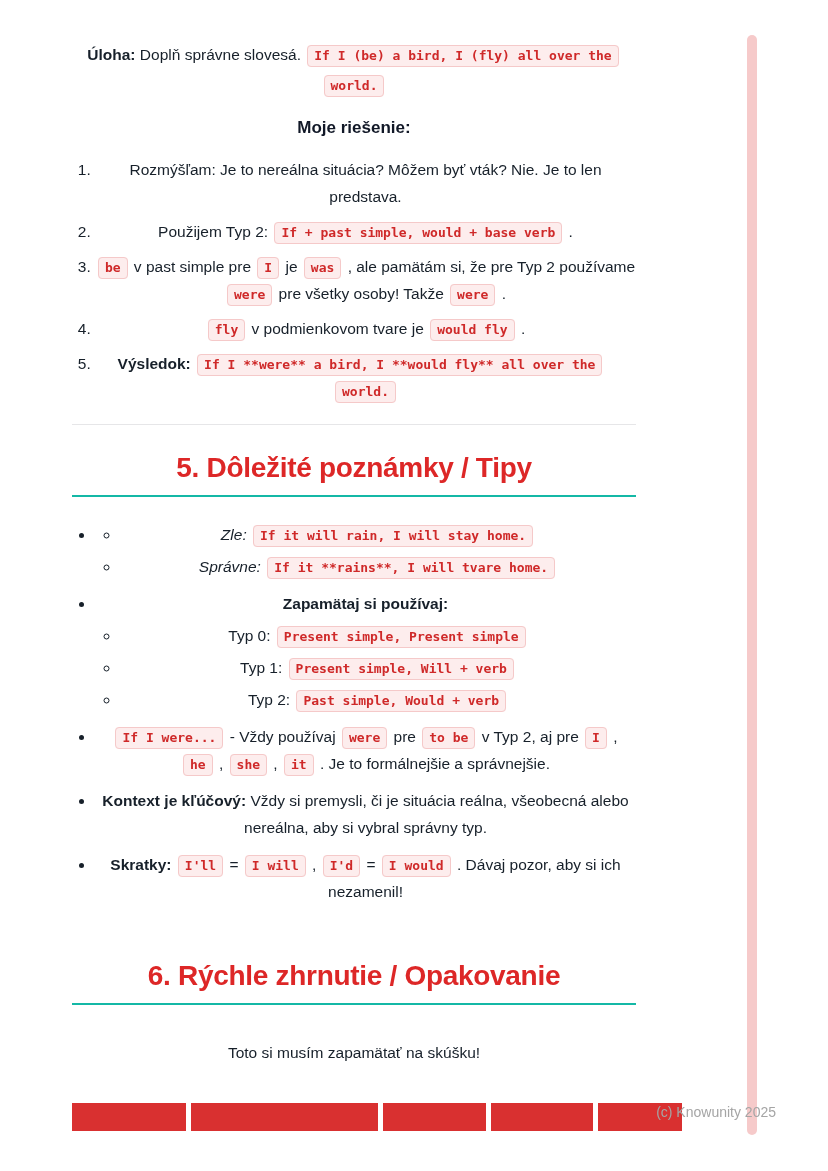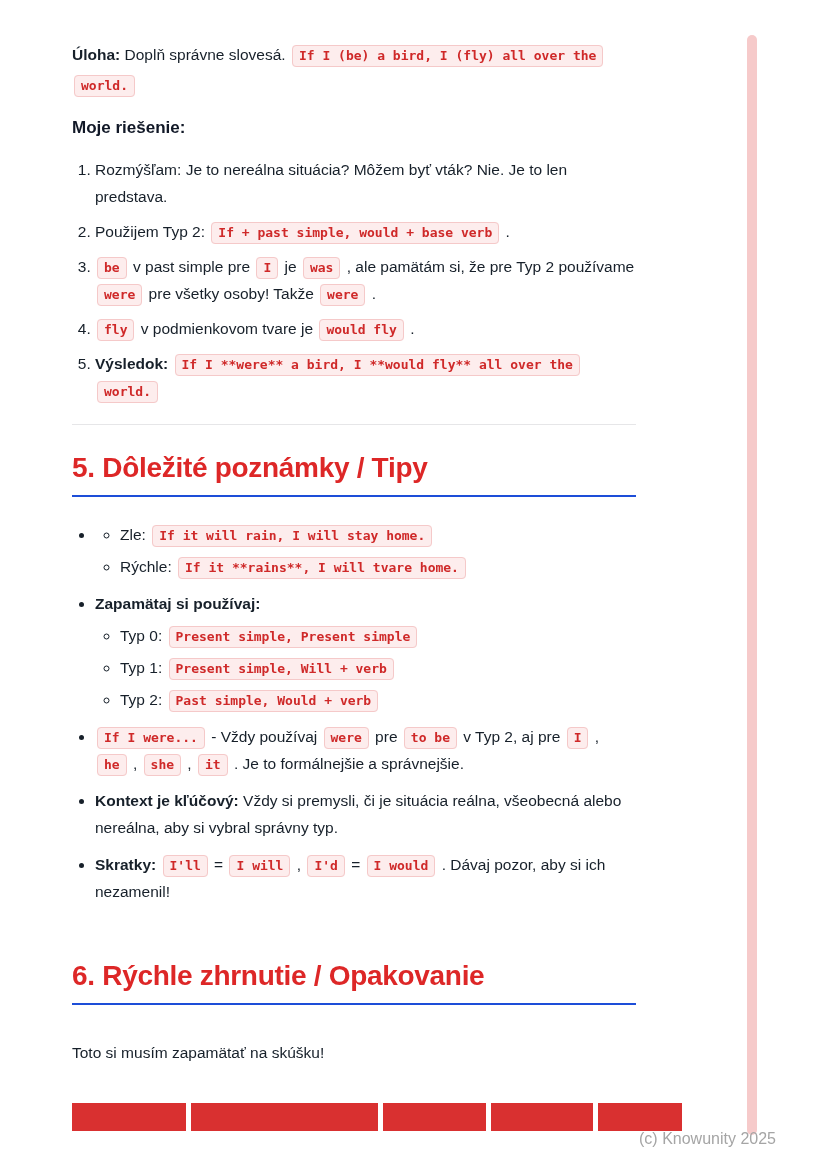--- a/index.html
+++ b/index.html
@@ -9,43 +9,44 @@
     font-family:"Liberation Sans","DejaVu Sans",sans-serif;
     color:#17202a;
     position:relative;
     overflow:hidden;
     font-size:15.5px;
   }
   .content {
     position:absolute;
     left:72px; top:40px;
     width:564px;
+    text-align:center;
   }
   .para { line-height:30px; margin-bottom:18px; }
   .solution-title { font-size:17px; font-weight:700; margin-bottom:18px; color:#111827; line-height:20px; }
   ol.steps { padding-left:23px; }
   ol.steps > li { line-height:27px; margin-bottom:8px; }
   .divider { border:none; border-top:1px solid #e6e6e8; margin:20px 0 0 0; }
   h2.section-heading {
     color:#dd2727;
     font-size:28px;
     font-weight:700;
     line-height:34px;
     letter-spacing:-0.3px;
     padding-bottom:10px;
-    border-bottom:2px solid #1d4ed8;
+    border-bottom:2px solid #14b8a6;
     margin:26px 0 24px 0;
   }
   h2.section-heading.mt-lg { margin-top:54px; }
   ul.bullets { list-style:disc; padding-left:23px; }
   ul.bullets > li { line-height:27px; margin-bottom:10px; }
   ul.sub { list-style:circle; padding-left:25px; margin-top:5px; }
   ul.sub > li { line-height:27px; margin-bottom:5px; }
   .seg-b { font-weight:700; }
-  .seg-i { }
+  .seg-i { font-style:italic; }
   .seg-code {
     font-family:"DejaVu Sans Mono","Liberation Mono",monospace;
     font-size:13px;
     font-weight:700;
     line-height:1;
     color:#cf2929;
     background:#fdeded;
     border:1px solid #f5c9c9;
     border-radius:4px;
     padding:2px 6px 3px 6px;
@@ -62,24 +63,23 @@
   }
   .footer-table .cell { background:#d93030; height:28px; }
   .cell.c0 { width:114px; }
   .cell.c1 { width:187px; }
   .cell.c2 { width:103px; }
   .cell.c3 { width:102px; }
   .cell.c4 { width:84px; }
   .copyright {
     position:absolute;
     top:1104px; right:52px;
-    font-size:16px;
+    font-size:14px;
     color:#a5a5a5;
     z-index:3;
-    margin-top:26px;
   }
   .scrollbar-thumb {
     position:absolute;
     top:35px; right:71px;
     width:10px; height:1100px;
     background:#f6caca;
     border-radius:5px;
     z-index:2;
   }
 </style>
@@ -101,21 +101,21 @@
   </ol>
 
   <hr class="divider">
 
   <h2 class="section-heading">5. Dôležité poznámky / Tipy</h2>
 
   <ul class="bullets">
     <li>
       <ul class="sub">
         <li><span class="li-text"><span class="seg-i">Zle:</span><span class="seg-text"> </span><span class="seg-code">If it will rain, I will stay home.</span></span></li>
-        <li><span class="li-text"><span class="seg-i">Rýchle:</span><span class="seg-text"> </span><span class="seg-code">If it **rains**, I will tvare home.</span></span></li>
+        <li><span class="li-text"><span class="seg-i">Správne:</span><span class="seg-text"> </span><span class="seg-code">If it **rains**, I will tvare home.</span></span></li>
       </ul>
     </li>
     <li>
       <span class="li-text"><span class="seg-b">Zapamätaj si používaj:</span></span>
       <ul class="sub">
         <li><span class="li-text"><span class="seg-text">Typ 0: </span><span class="seg-code">Present simple, Present simple</span></span></li>
         <li><span class="li-text"><span class="seg-text">Typ 1: </span><span class="seg-code">Present simple, Will + verb</span></span></li>
         <li><span class="li-text"><span class="seg-text">Typ 2: </span><span class="seg-code">Past simple, Would + verb</span></span></li>
       </ul>
     </li>

